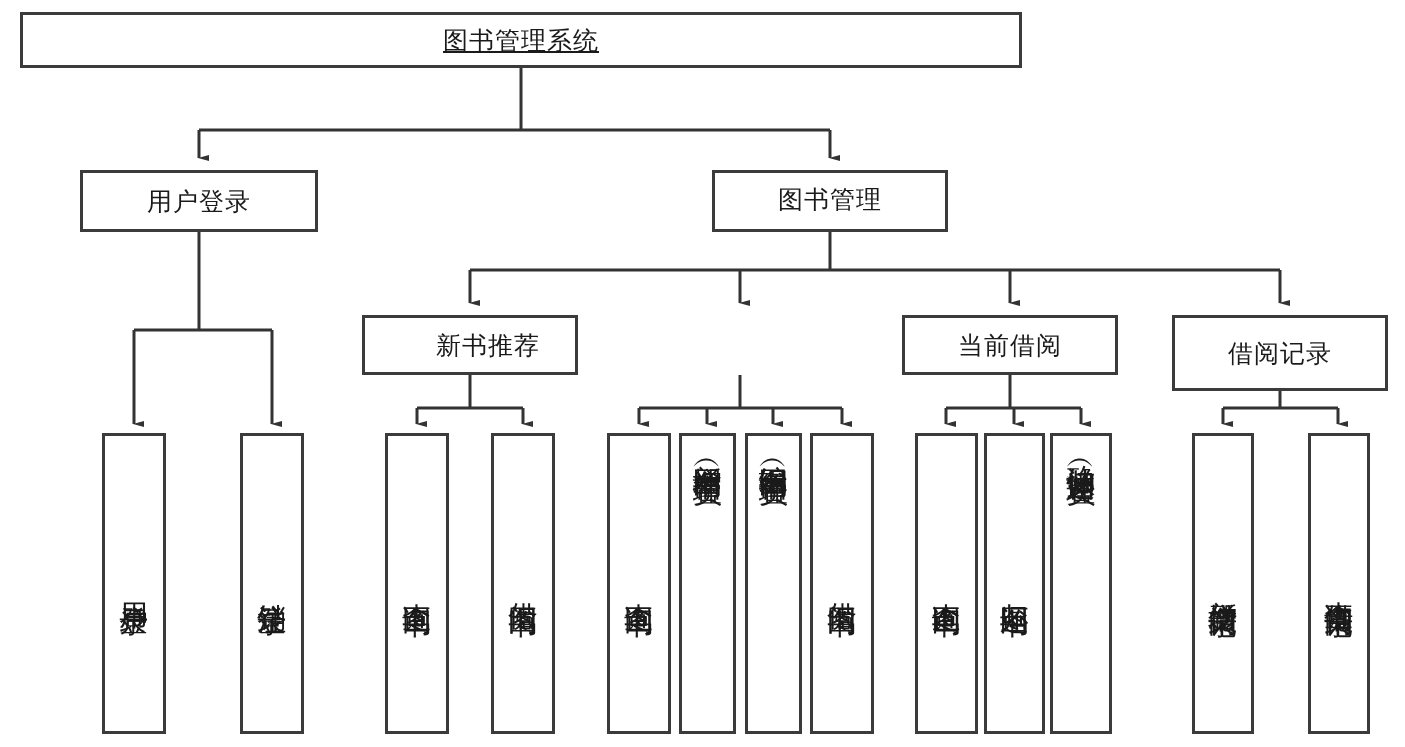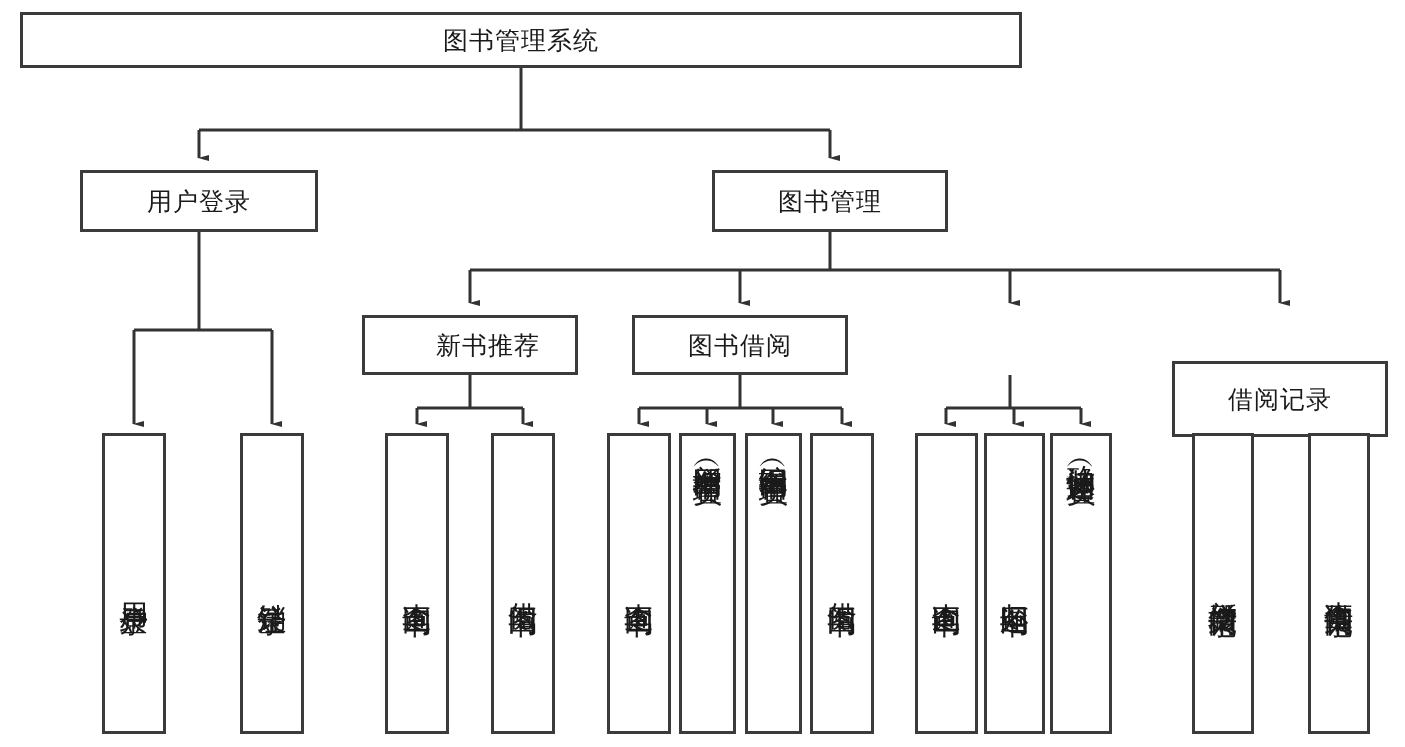--- a/index.html
+++ b/index.html
@@ -121,38 +121,38 @@
       <path d="M1014,408 L1014,424" marker-end="url(#arrow)"></path>
       <path d="M1081,408 L1081,424" marker-end="url(#arrow)"></path>
 
       <path d="M1280,375 L1280,408"></path>
       <path d="M1223,408 L1338,408"></path>
       <path d="M1223,408 L1223,424" marker-end="url(#arrow)"></path>
       <path d="M1338,408 L1338,424" marker-end="url(#arrow)"></path>
     </g>
   </svg>
 
-  <div class="node h" style="left:20px; top:12px; width:1002px; height:56px;">
+  <div class="node h" style="left:20px; top:12px; width:1002px; height:56px;text-decoration:underline;">
     <span class="lbl">图书管理系统</span>
   </div>
 
   <div class="node h" style="left:80px; top:170px; width:238px; height:62px;">
     <span class="lbl">用户登录</span>
   </div>
-  <div class="node h" style="left:712px; top:170px; width:236px; height:62px;">
+  <div class="node h" style="left:712px; top:170px; width:236px; height:62px;font-family:Liberation Mono, monospace;">
     <span class="lbl">图书管理</span>
   </div>
 
   <div class="node h" style="left:362px; top:315px; width:216px; height:60px;padding-left:36px;">
     <span class="lbl">新书推荐</span>
   </div>
-  <div class="node h" style="left:632px; top:315px; width:216px; height:60px;">
-    <span class="lbl">图书借阅</span>
+  <div class="node h" style="left:902px; top:315px; width:216px; height:60px;">
+    <span class="lbl">当前借阅</span>
   </div>
-  <div class="node h" style="left:1172px; top:315px; width:216px; height:76px;margin-top:46px;">
+  <div class="node h" style="left:1172px; top:315px; width:216px; height:76px;">
     <span class="lbl">借阅记录</span>
   </div>
 
   <div class="node v mid" style="left:102px; top:433px; width:64px; height:301px;">
     <span class="lbl">用户登录</span>
   </div>
   <div class="node v mid" style="left:240px; top:433px; width:64px; height:301px;">
     <span class="lbl">注销登录</span>
   </div>
 

